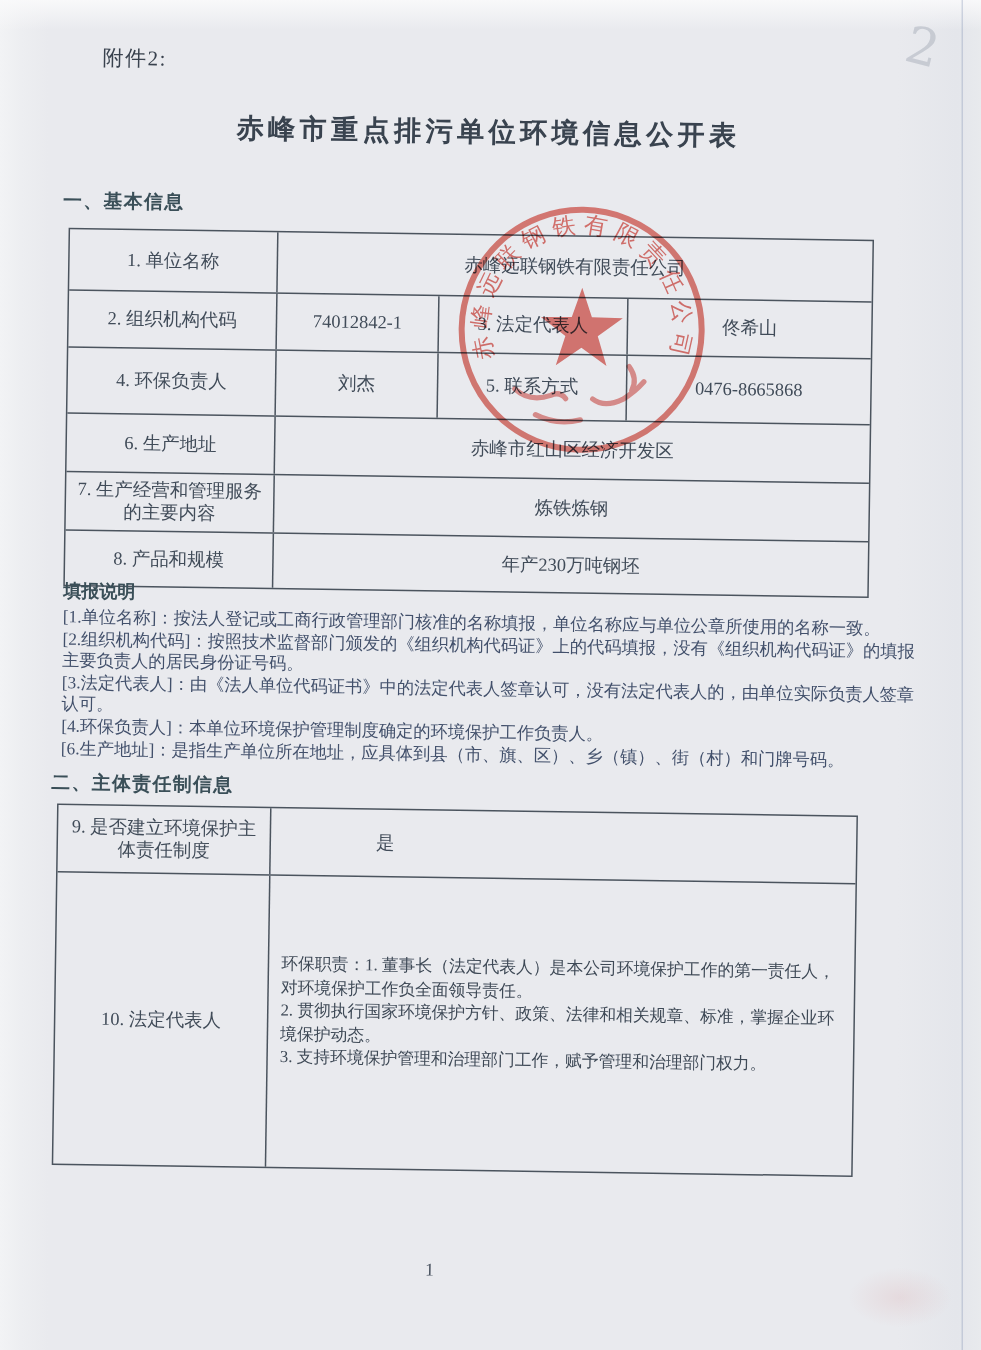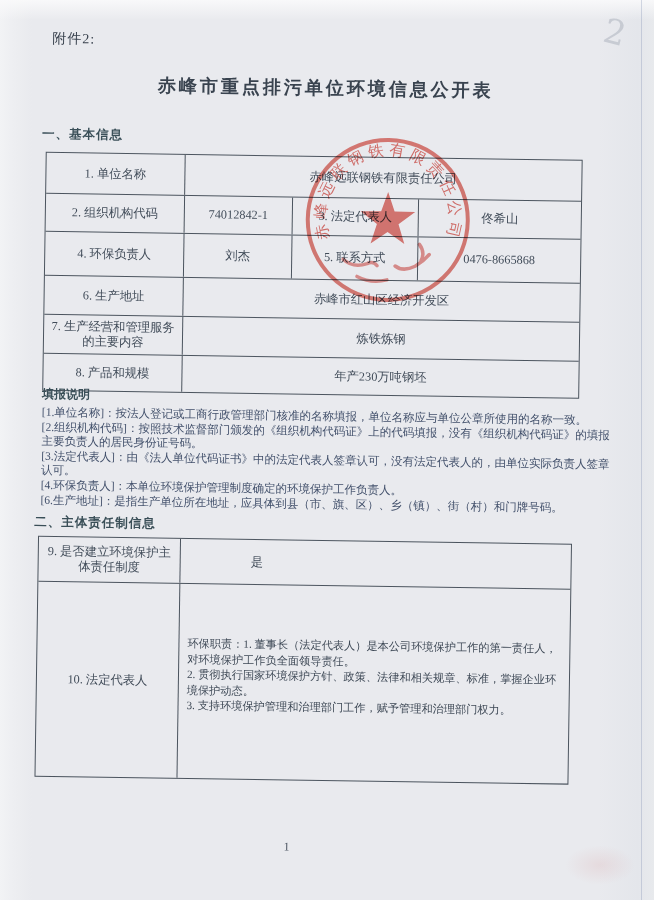--- a/index.html
+++ b/index.html
@@ -16,21 +16,21 @@
   }
   .scan::before{
     content:"";position:absolute;left:0;top:0;right:0;height:20px;
     background:linear-gradient(180deg,rgba(250,250,251,.9),rgba(250,250,251,0));
     pointer-events:none;
   }
   .edge-line{position:absolute;left:641px;top:0;width:1px;height:100%;background:rgba(110,130,170,.28);}
   .smudge{position:absolute;left:565px;top:845px;width:70px;height:40px;border-radius:50%;
     background:radial-gradient(ellipse at center,rgba(205,120,120,.14),rgba(205,120,120,0) 70%);}
   .doc{position:absolute;left:0;top:0;width:654px;height:900px;transform:rotate(0.85deg);transform-origin:60px 0px;}
-  .attach{position:absolute;left:53px;top:30px;font-size:14px;letter-spacing:1px;color:#39424e;}
+  .attach{position:absolute;left:69px;top:30px;font-size:14px;letter-spacing:1px;color:#39424e;}
   .title{position:absolute;left:30px;top:72px;width:594px;text-align:center;
     font-size:18px;font-weight:700;letter-spacing:3px;color:#39434f;}
   .sec-h{position:absolute;font-size:12.5px;font-weight:700;color:#3a4f58;letter-spacing:1px;}
   .sec1-h{left:44px;top:126px;}
   .sec2-h{left:42px;top:514px;}
   .tbl{position:absolute;border:1px solid #4b545e;box-sizing:border-box;background:rgba(236,237,240,.25);}
   .t1{left:48px;top:152px;width:537px;}
   .t2{left:46px;top:536px;width:534px;}
   .row{display:flex;border-top:1px solid #4b545e;}
   .row:first-child{border-top:none;}

